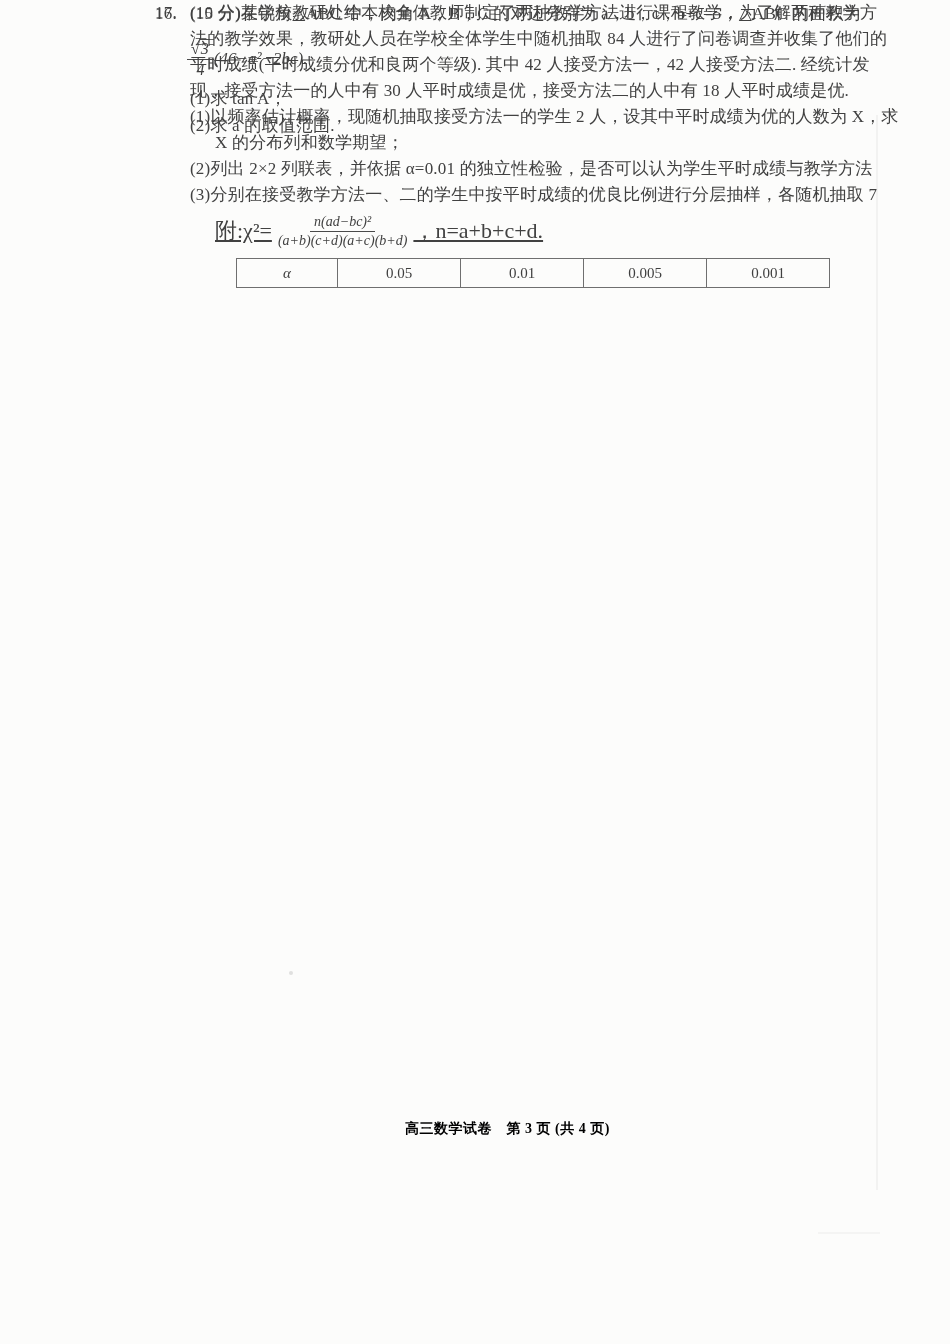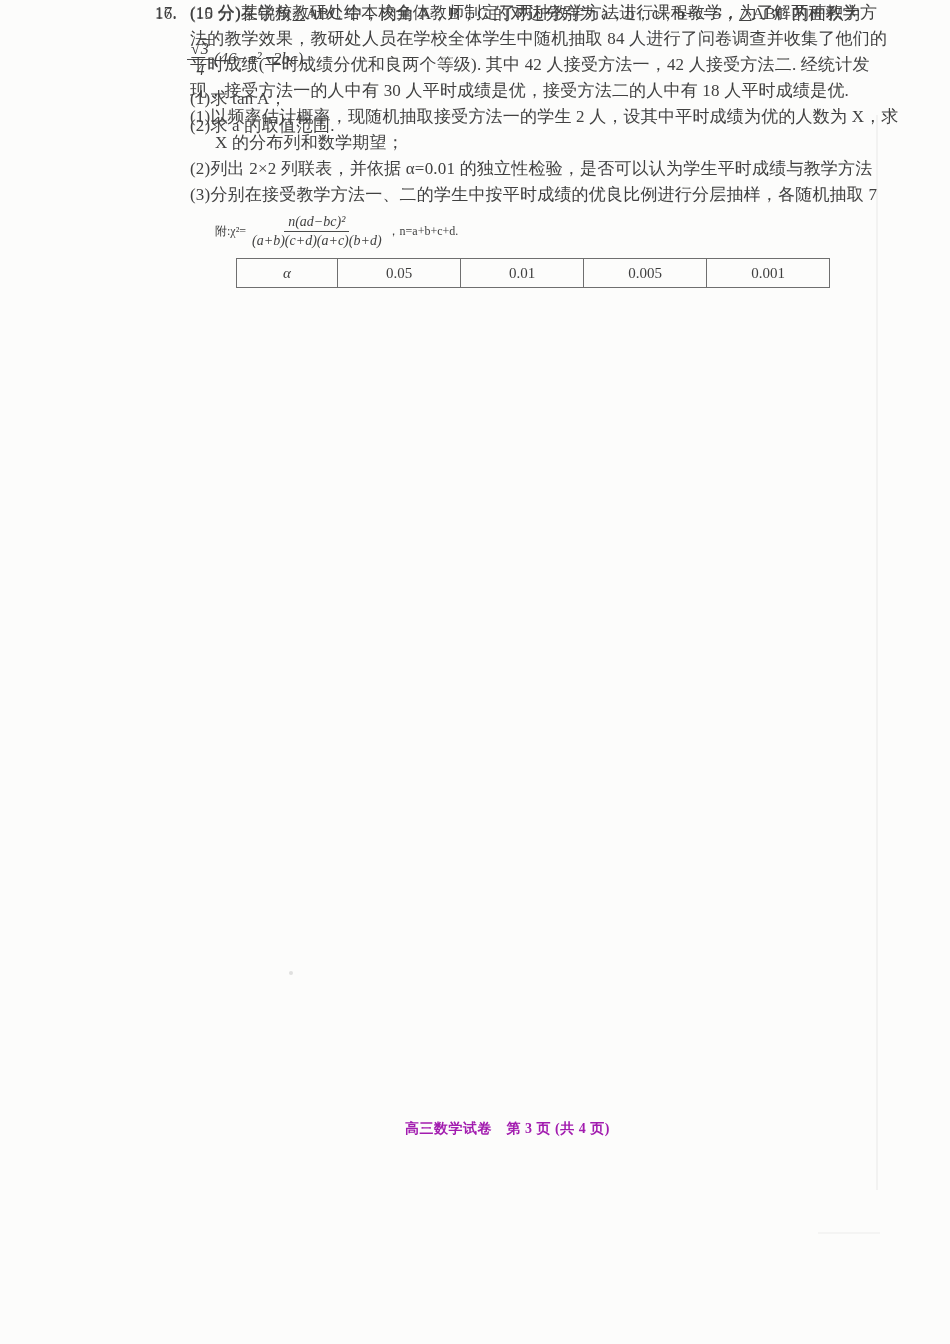--- a/index.html
+++ b/index.html
@@ -53,21 +53,21 @@
 
   
   .p16 { position: absolute; left: 0; top: 196; }
   .p16 .fracline { margin-left: 187px; margin-top: 6px; height: 52px; }
   .p16 .frac { font-size: 16px; }
 
   
   .p17 { position: absolute; left: 0; top: 514; }
   .p17 .noteline { margin-left: 215px; height: 44px; margin-top: 1px; }
   .p17 .frac { font-size: 14px; margin: 0 6px; }
-  .note-label, .note-tail { font-size: 12px; }
+  .note-label, .note-tail { font-size: 22px; text-decoration: underline; }
 
   
   .crit-table {
     border-collapse: collapse;
     margin-left: 236px;
     margin-top: 5px;
   }
   .crit-table td {
     border: 1px solid #6f6f6f;
     height: 28px;
@@ -80,21 +80,21 @@
   .crit-table .c-label { width: 100px; font-style: italic; }
   .crit-table .c-val   { width: 122px; }
   .sub { font-size: 10px; vertical-align: sub; }
 
   
   .footer {
     position: absolute;
     left: 405px; top: 1120px;
     font-size: 14px;
     font-weight: 600;
-    color: #a21caf;
+    color: #000000;
     letter-spacing: 0.5px;
     white-space: nowrap;
   }
 
   
   .scan-vline {
     position: absolute;
     left: 876px; top: 115px;
     width: 2px; height: 1075px;
     background: rgba(90, 90, 90, 0.06);

